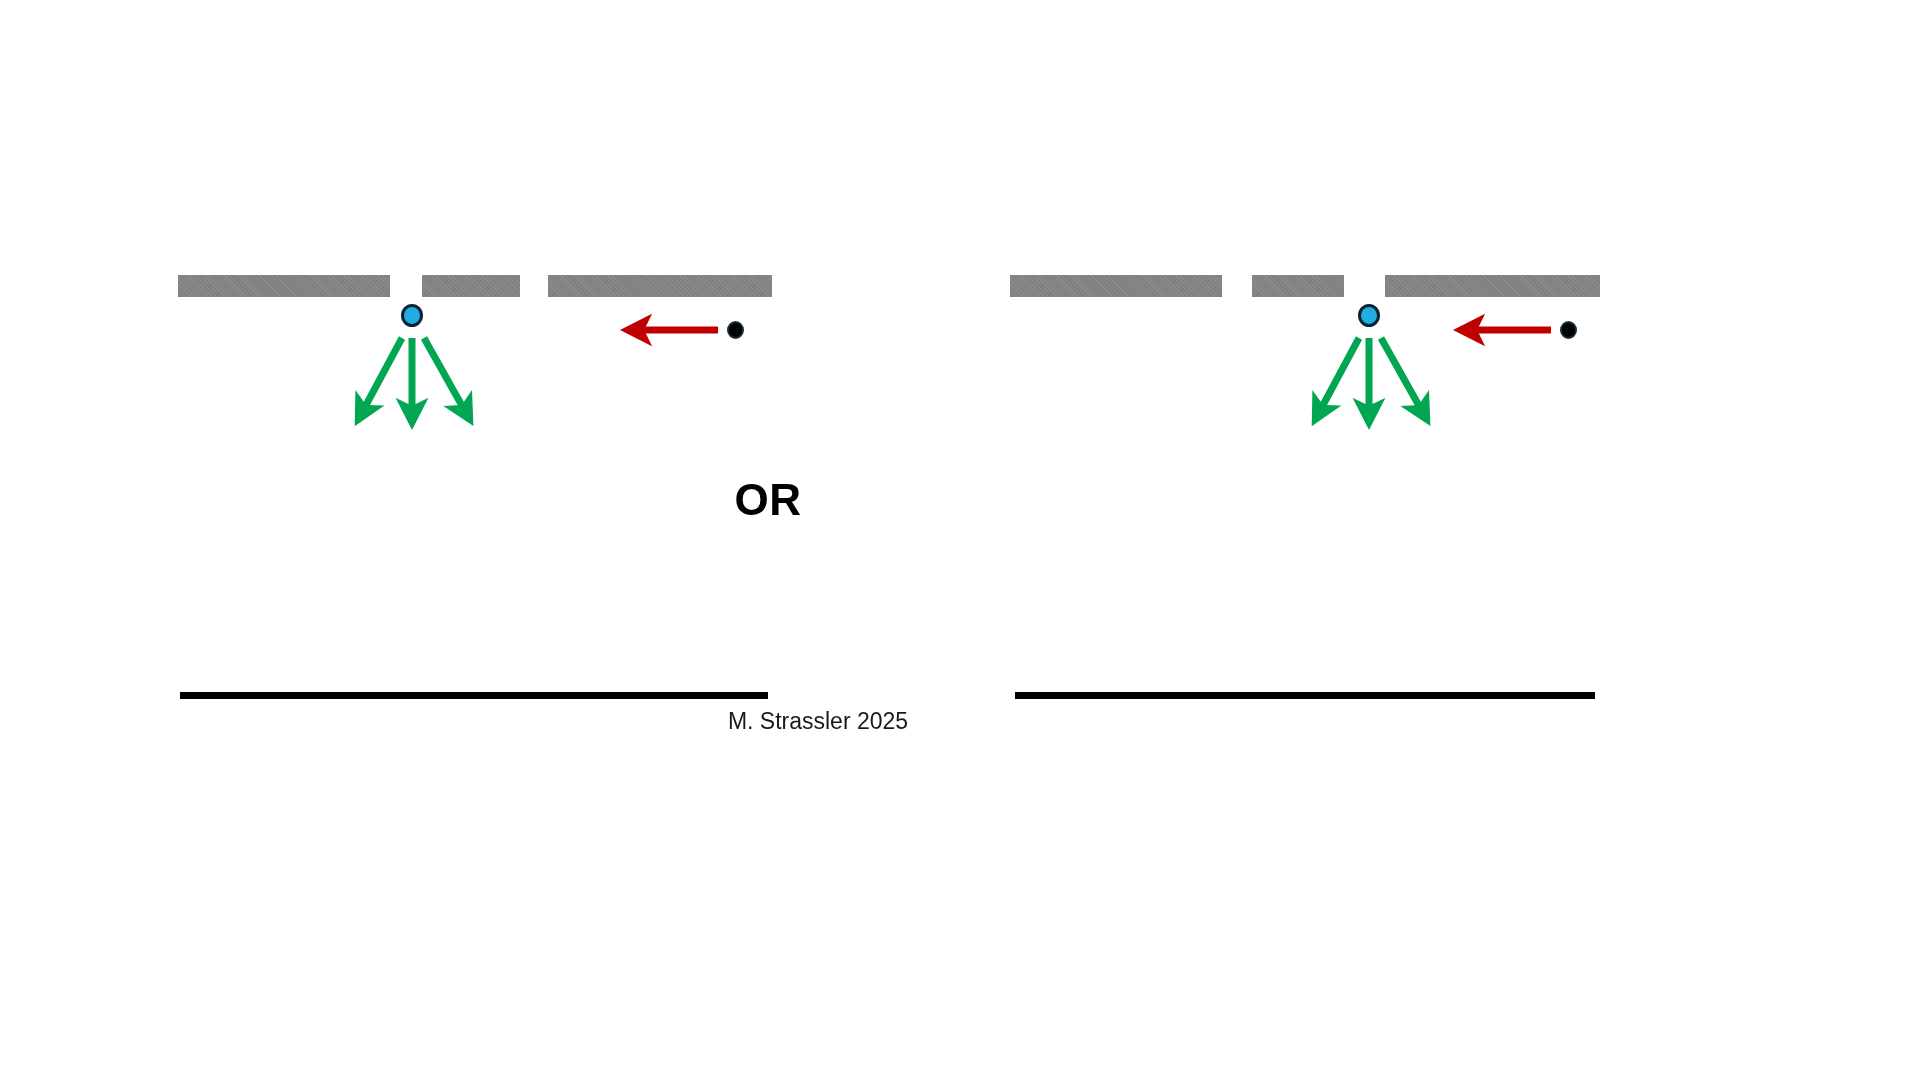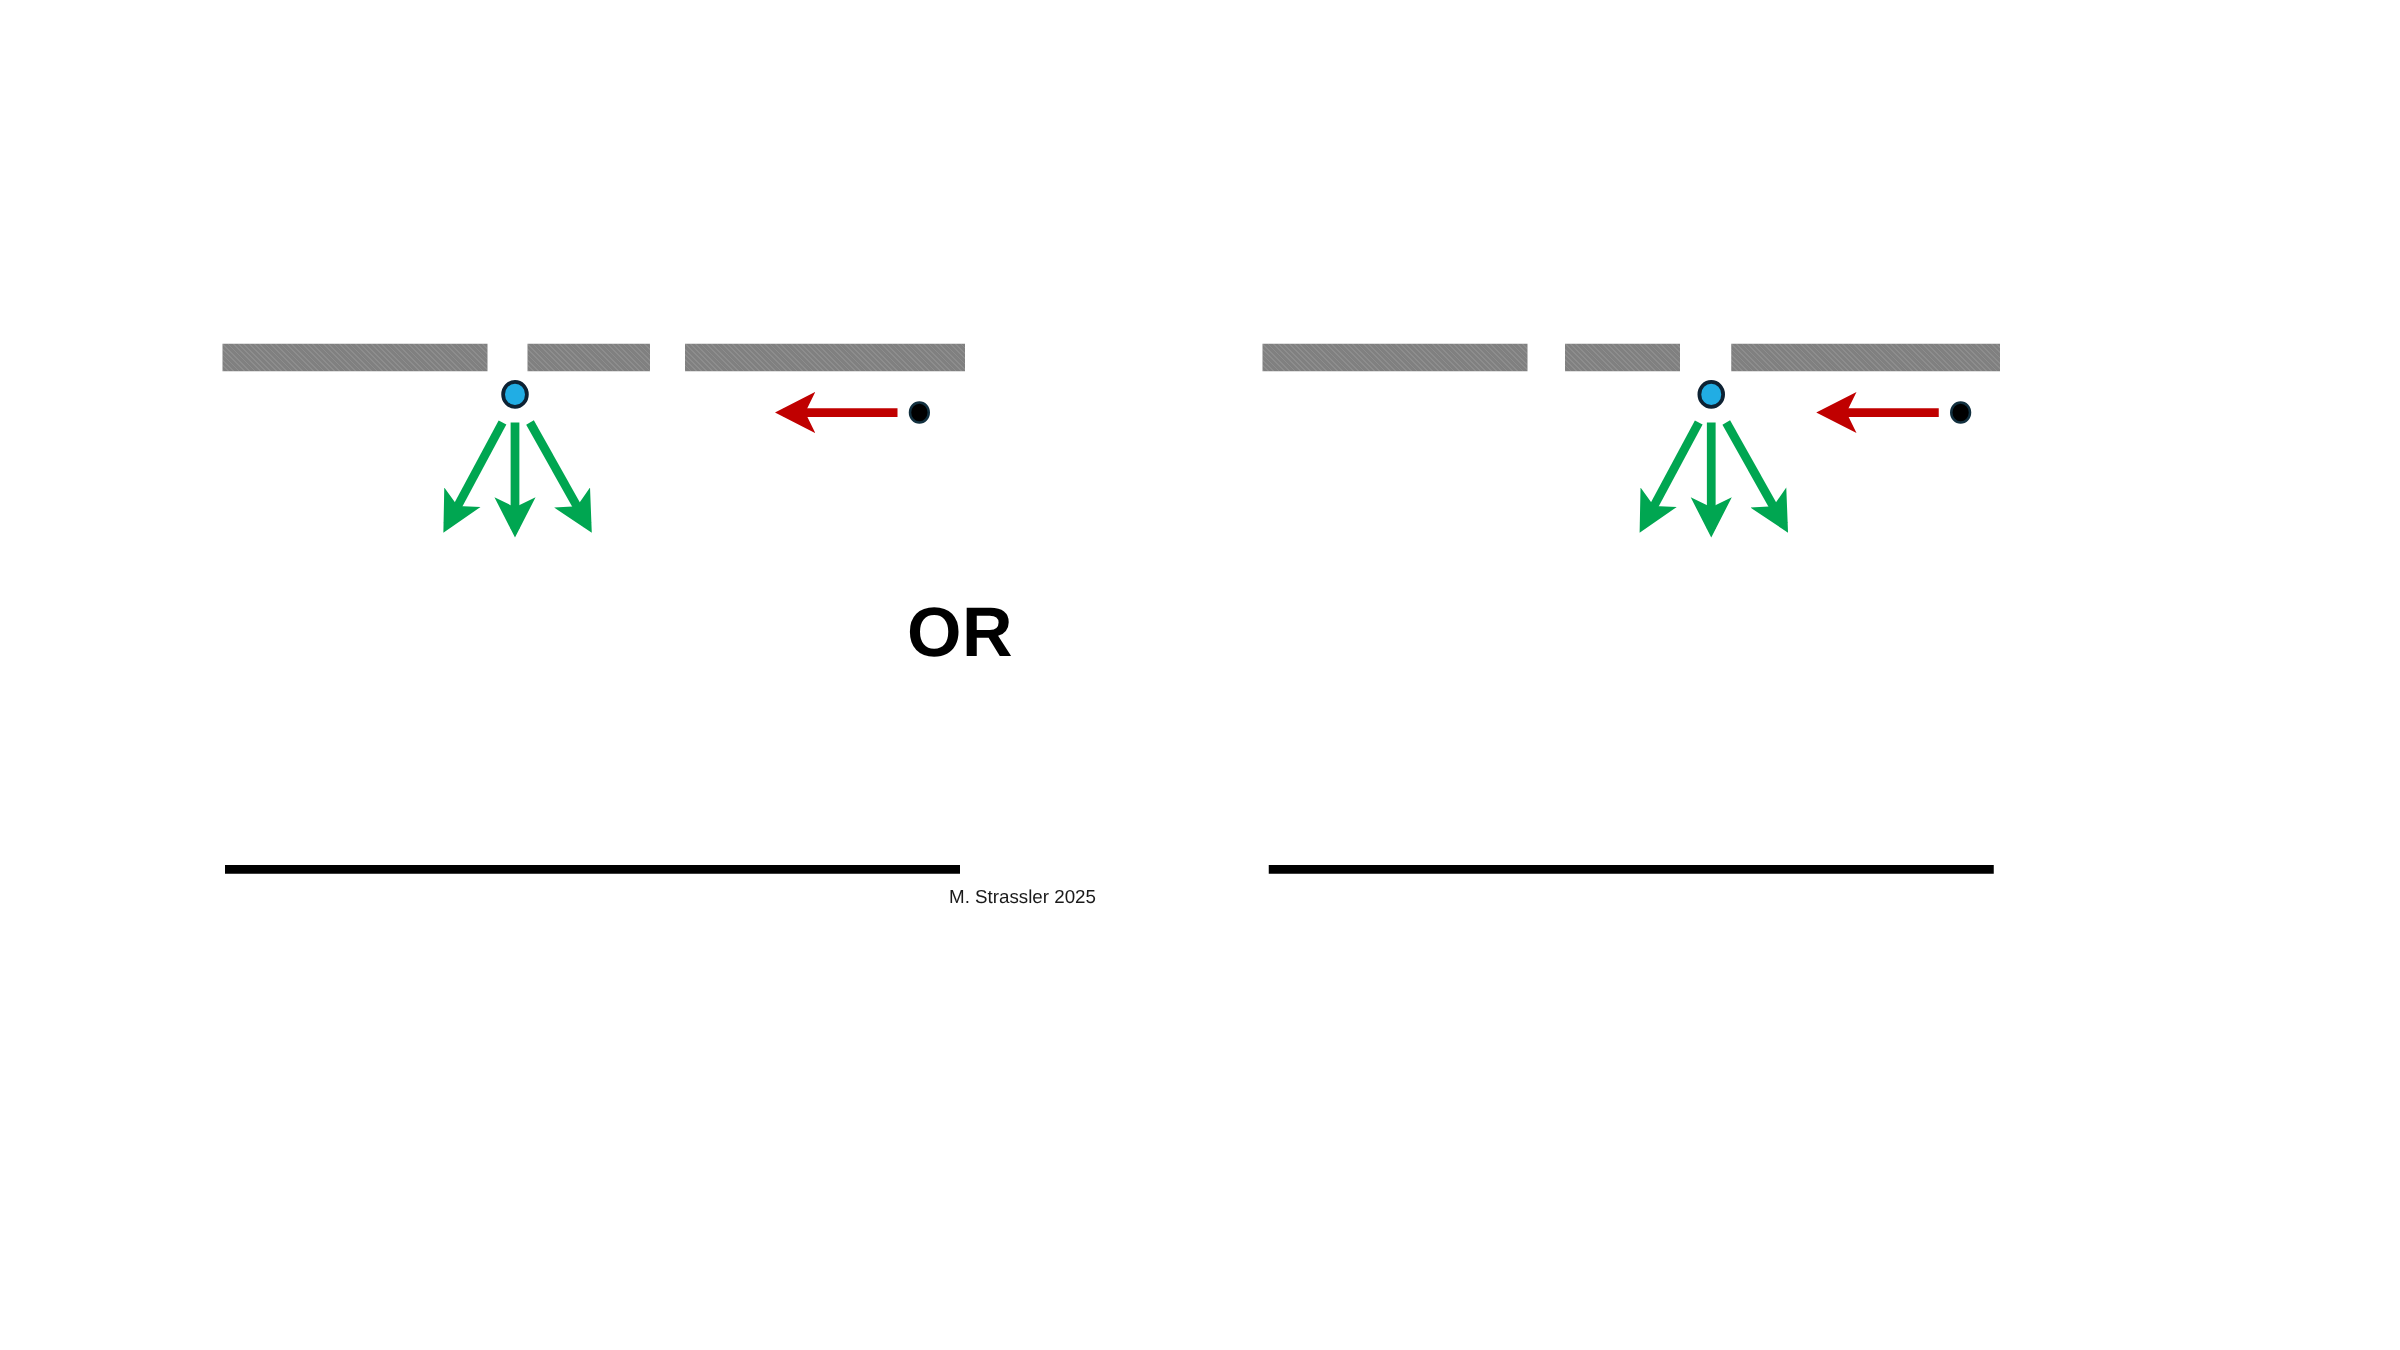--- a/index.html
+++ b/index.html
@@ -85,33 +85,33 @@
     background: #000000;
   }
 
   
   #or-label {
     position: absolute;
     left: 0;
     top: 478px;
     width: 1536px;
     text-align: center;
-    font-size: 56px;
+    font-size: 44px;
     font-weight: bold;
     color: #000000;
     letter-spacing: 0.5px;
     line-height: 1;
   }
   #credit {
     position: absolute;
     left: 0;
     top: 710px;
     width: 1636px;
     text-align: center;
-    font-size: 15px;
+    font-size: 23px;
     font-weight: normal;
     color: #1a1a1a;
     line-height: 1;
   }
 </style>
 </head>
 <body>
 
 <div id="stage">
 

